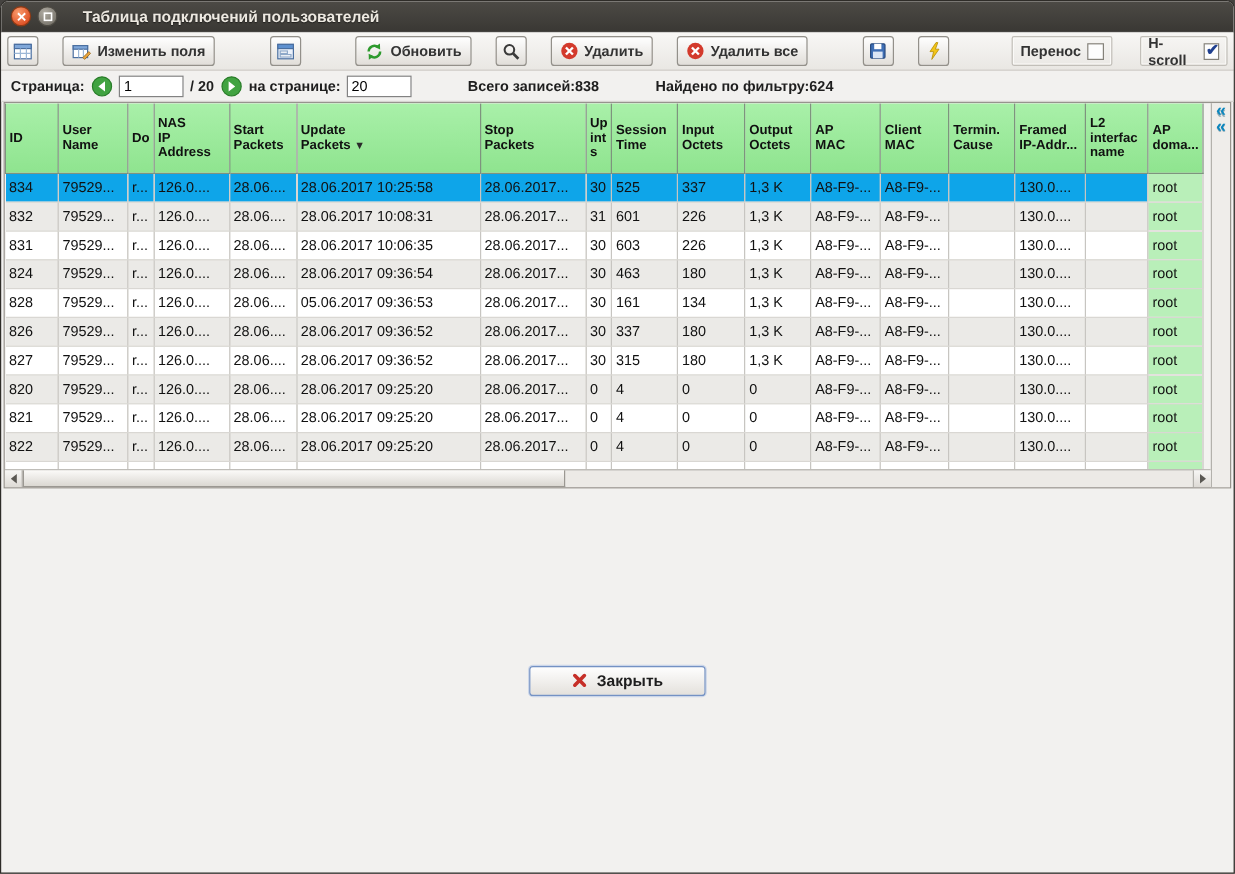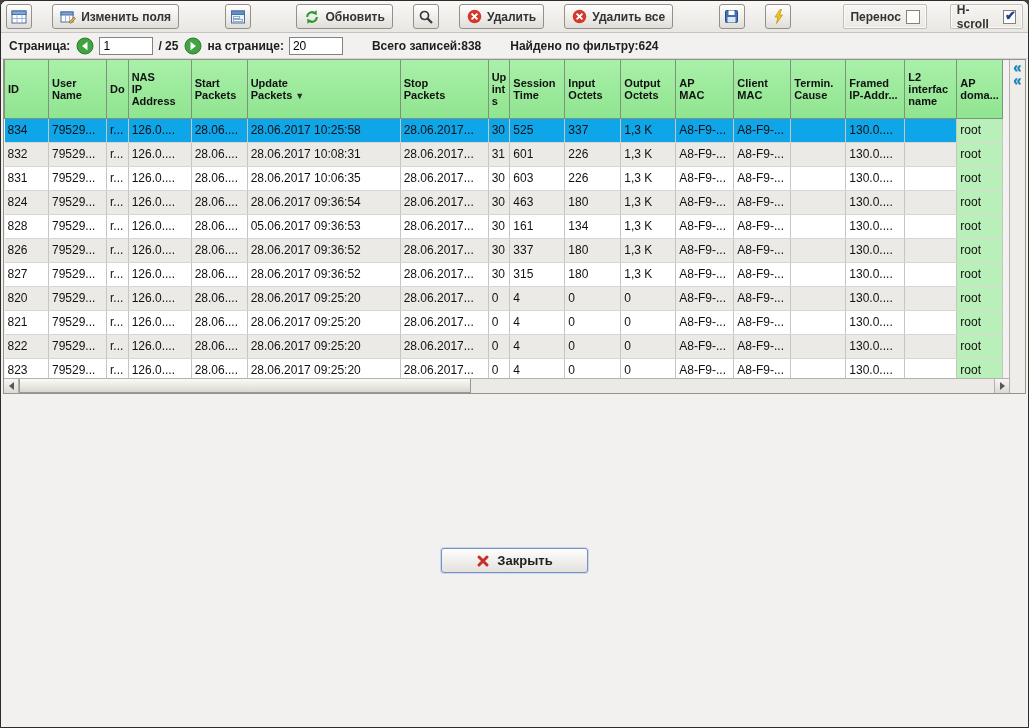--- a/index.html
+++ b/index.html
@@ -29,21 +29,21 @@
   .checkbox.checked::after { content:"✔"; position:absolute; top:-3px; left:1px; font-size:13px; font-weight:bold; color:#20408F; }
   .sp6 { width:6px; } .sp10 { width:10px; }
 
   
   .pagebar { height:26px; flex:0 0 26px; display:flex; align-items:center; gap:5px; padding:0 8px;
              font-size:12px; font-weight:bold; color:#1E1E1E; background:#F2F1EF; border-bottom:1px solid #D6D4D0; }
   .pg-input { width:54px; height:18px; border:1px solid #828282; background:#fff; font-size:12px; padding:0 3px;
               font-family:"Liberation Sans", sans-serif; }
   .nav-btn { width:19px; height:19px; background:transparent; border:none; display:flex; align-items:center;
              justify-content:center; cursor:pointer; }
-  .stat { margin-left:24px; }
+  .stat { margin-left:42px; }
 
   
   .grid-wrap { flex:1; margin:0 2px; border:1px solid #96938D; display:flex; min-height:0; background:#F2F1EF; }
   .grid-left { flex:1; min-width:0; display:flex; flex-direction:column; overflow:hidden; }
   .tbl-box { flex:1; overflow:hidden; background:#F3F2F0; }
   table { border-collapse:collapse; table-layout:fixed; }
   th { background:linear-gradient(#A9F0A9,#8FE48F); border:1px solid #7E937E; border-top:none; vertical-align:middle;
        text-align:left; padding:2px 3px; font-size:11px; font-weight:bold; color:#111; white-space:pre-line;
        height:58px; overflow:hidden; cursor:pointer; }
   .sort-arrow { font-size:9px; color:#2A2A2A; margin-left:3px; }
@@ -73,20 +73,33 @@
   .footer { flex:1; display:flex; align-items:center; justify-content:center; }
   .close-big { display:inline-flex; align-items:center; gap:7px; padding:4px 34px; border:1px solid #7492C4;
                border-radius:3px; background:linear-gradient(#FEFEFE,#E4E1DC); box-shadow:0 0 0 1px #CBD6E9;
                font-weight:bold; font-size:13px; color:#1E1E1E; cursor:pointer; }
 </style>
 </head>
 <body>
 
 <div class="window">
 
+  <div class="titlebar">
+    <div class="tb-btn tb-close">
+      <svg width="8" height="8">
+          <path d="M1 1 L7 7 M7 1 L1 7" stroke="#fff" stroke-width="1.6"></path>
+        </svg>
+    </div>
+    <div class="tb-btn tb-max">
+      <svg width="8" height="8">
+          <rect x="1" y="1" width="6" height="6" fill="none" stroke="#fff" stroke-width="1.4"></rect>
+        </svg>
+    </div>
+    <div class="win-title">Таблица подключений пользователей</div>
+  </div>
 
   <div class="toolbar">
     <div class="btn icon-only">
       <svg width="16" height="16">
         <rect x="1" y="2" width="14" height="12" fill="#fff" stroke="#4A6FA0"></rect>
         <rect x="1" y="2" width="14" height="3.5" fill="#7FA7D9" stroke="#4A6FA0"></rect>
         <line x1="6" y1="5.5" x2="6" y2="14" stroke="#9DB8D6"></line>
           <line x1="11" y1="5.5" x2="11" y2="14" stroke="#9DB8D6"></line>
         <line x1="1" y1="9.5" x2="15" y2="9.5" stroke="#9DB8D6"></line>
       </svg>
@@ -166,21 +179,21 @@
 
   <div class="pagebar">
     <span>Страница:</span>
     <span class="nav-btn">
       <svg width="18" height="18">
         <circle cx="9" cy="9" r="8" fill="#41A341" stroke="#2A7D2A"></circle>
         <polygon points="11.5,4.8 6,9 11.5,13.2" fill="#fff"></polygon>
       </svg>
     </span>
     <input class="pg-input" value="1" style="">
-    <span>/ 25</span>
+    <span>/ 20</span>
     <span class="nav-btn">
       <svg width="18" height="18">
         <circle cx="9" cy="9" r="8" fill="#41A341" stroke="#2A7D2A"></circle>
         <polygon points="6.5,4.8 12,9 6.5,13.2" fill="#fff"></polygon>
       </svg>
     </span>
     <span>на странице:</span>
     <input class="pg-input" value="20" style="">
     <span class="stat">Всего записей:838</span>
     <span class="stat">Найдено по фильтру:624</span>

